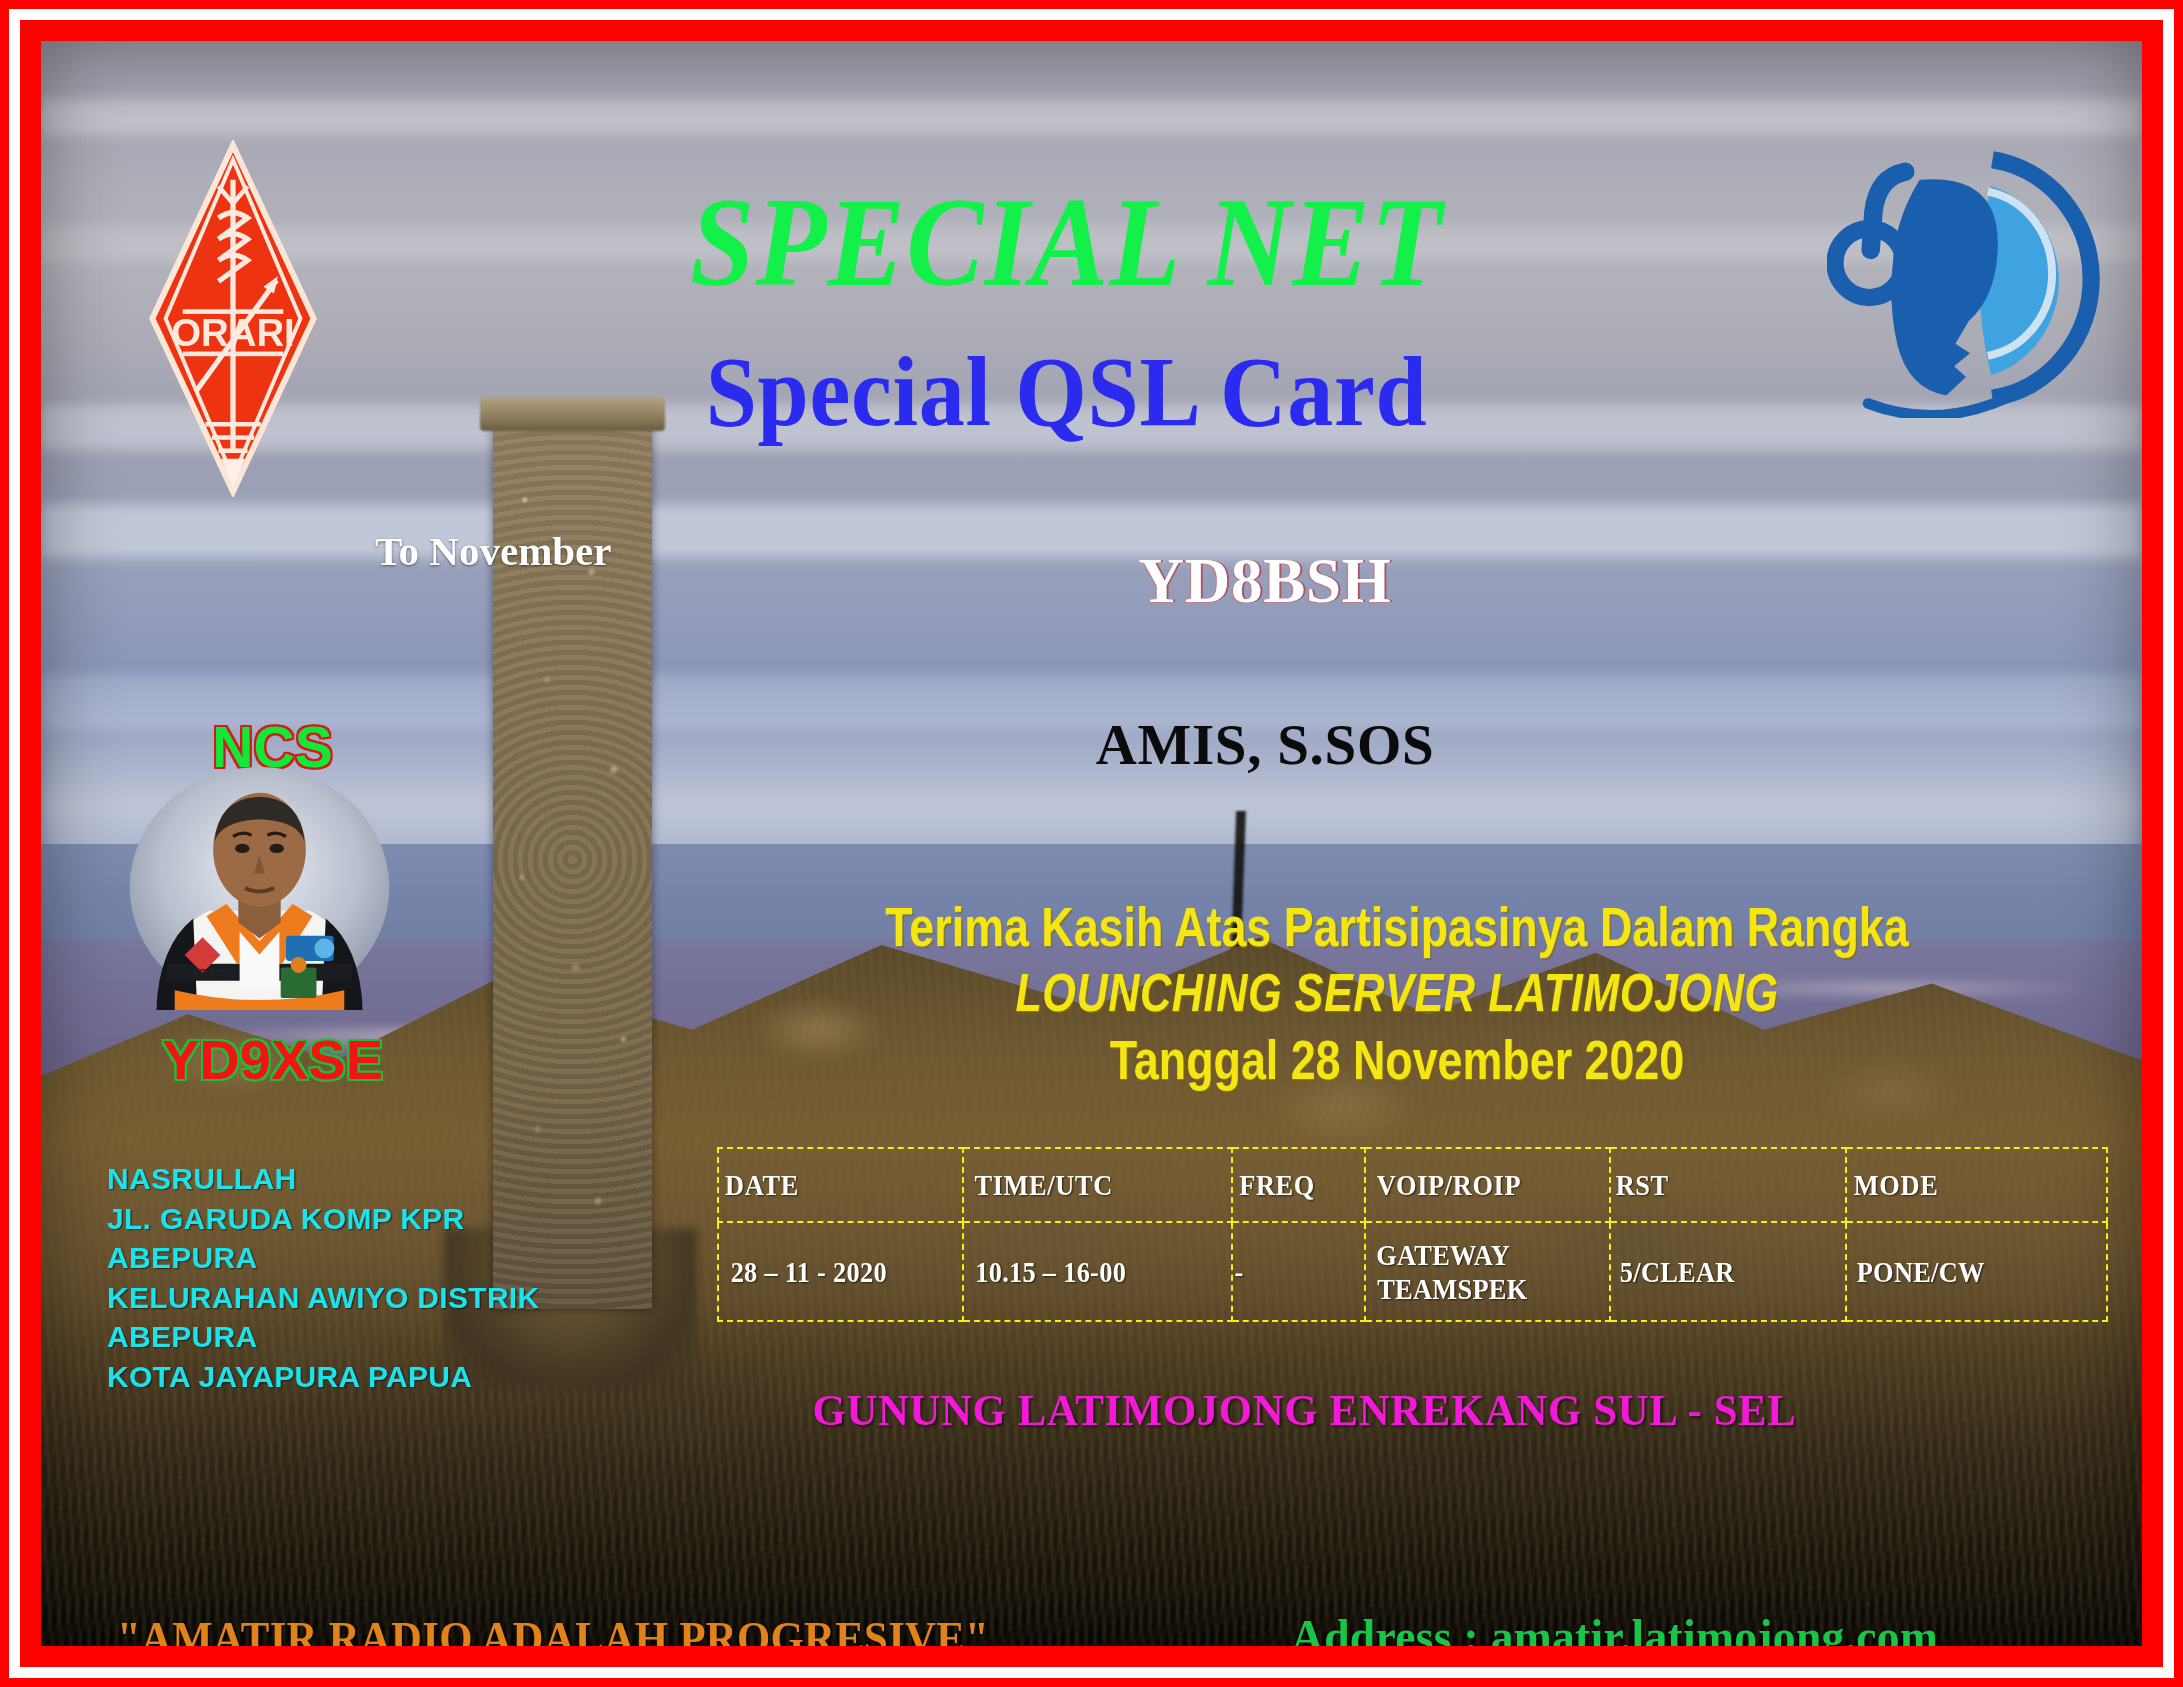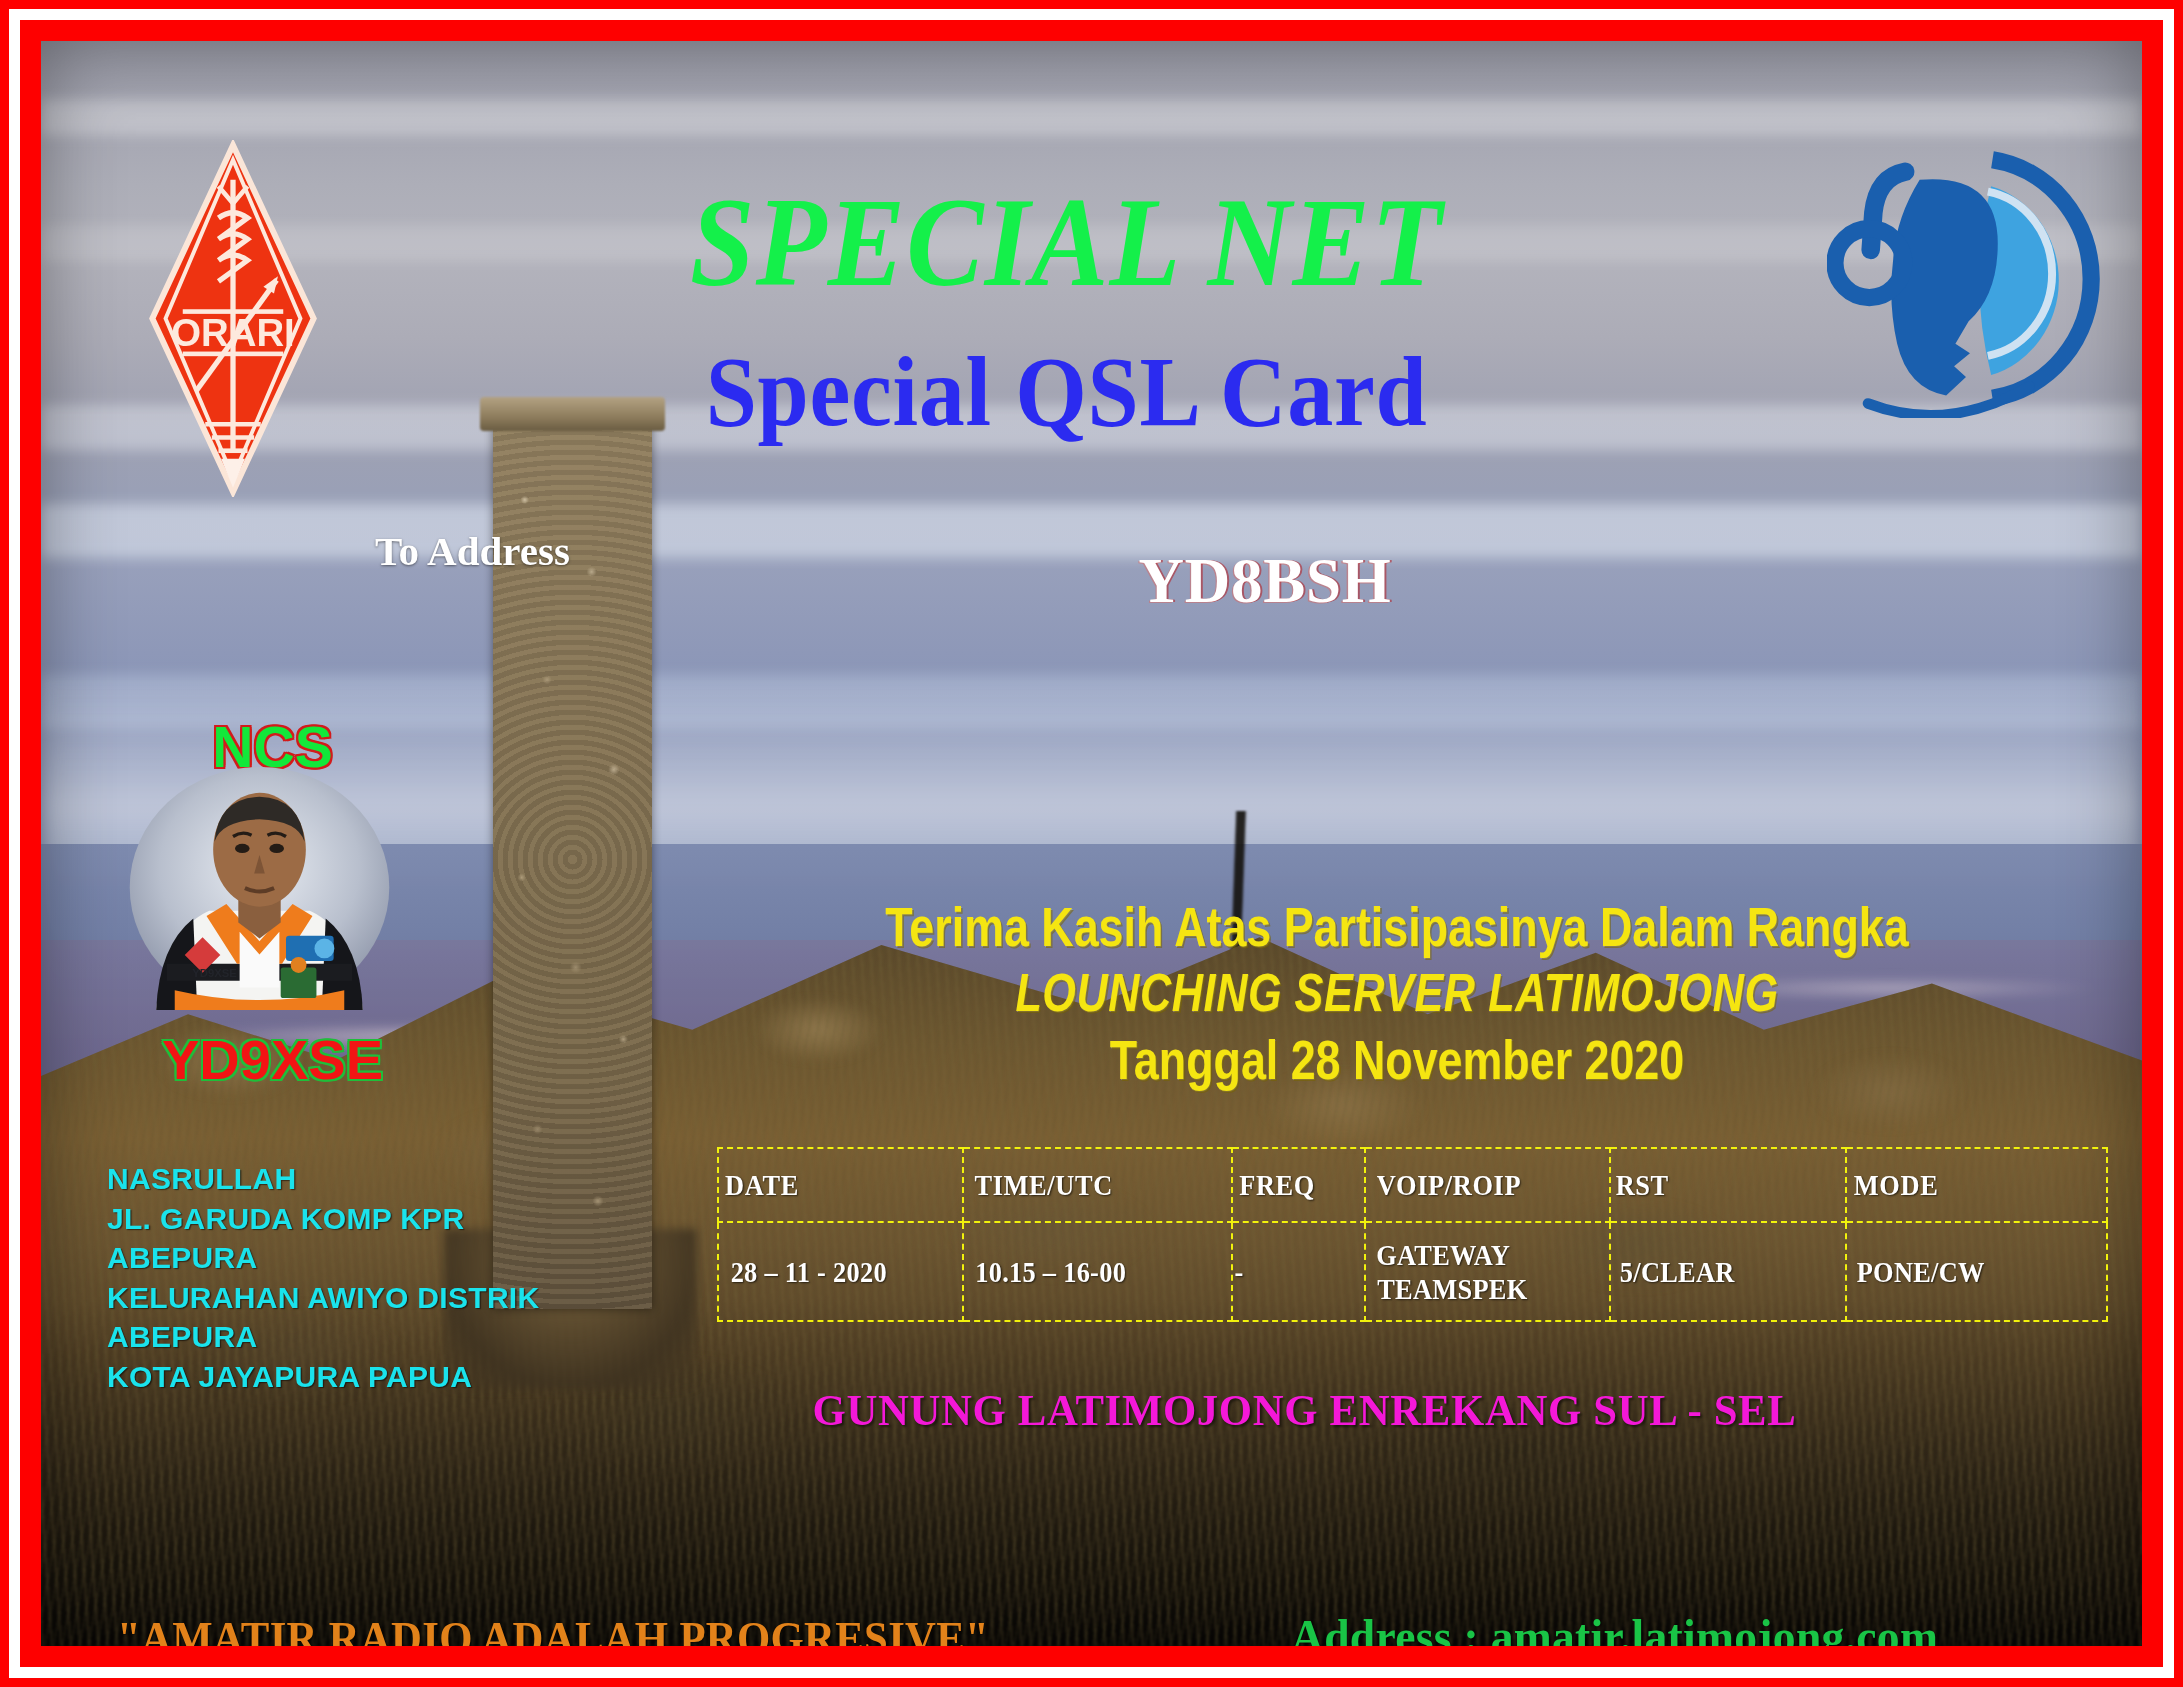--- a/index.html
+++ b/index.html
@@ -322,22 +322,23 @@
         <path d="M243 78 a118 126 0 0 1 0 248" fill="none" stroke="#cfe2f2" stroke-width="12"></path>
         <path d="M140 60 q118 -10 118 96 q0 78 -44 118 l-20 34 l22 14 l-24 20 l18 16 l-30 28
                  q-58 -10 -74 -78 q-14 -62 -6 -128 q4 -62 40 -120 z" fill="#1a5fae"></path>
         <path d="M118 48 q-42 8 -48 62 l-4 56" fill="none" stroke="#1a5fae" stroke-width="28" stroke-linecap="round"></path>
         <circle cx="64" cy="186" r="52" fill="none" stroke="#1a5fae" stroke-width="26"></circle>
         <path d="M62 398 q120 46 244 -26" fill="none" stroke="#1a5fae" stroke-width="16" stroke-linecap="round"></path>
       </svg>
 
       <div id="title-special-net">SPECIAL NET</div>
       <div id="title-qsl">Special QSL Card</div>
-      <div id="to-station">To Address</div>
+      <div id="to-station">To November</div>
       <div id="callsign">YD8BSH</div>
+      <div id="opname">AMIS, S.SOS</div>
 
       <div class="ybase" id="thanks-1">Terima Kasih Atas Partisipasinya Dalam Rangka</div>
       <div class="ybase" id="thanks-2">LOUNCHING SERVER LATIMOJONG</div>
       <div class="ybase" id="thanks-3">Tanggal  28  November  2020</div>
 
       <div id="ncs-label">NCS</div>
 
       <svg id="ncs-photo" viewBox="0 0 400 370">
         <defs>
           <radialGradient id="ph" cx="50%" cy="42%" r="62%">

